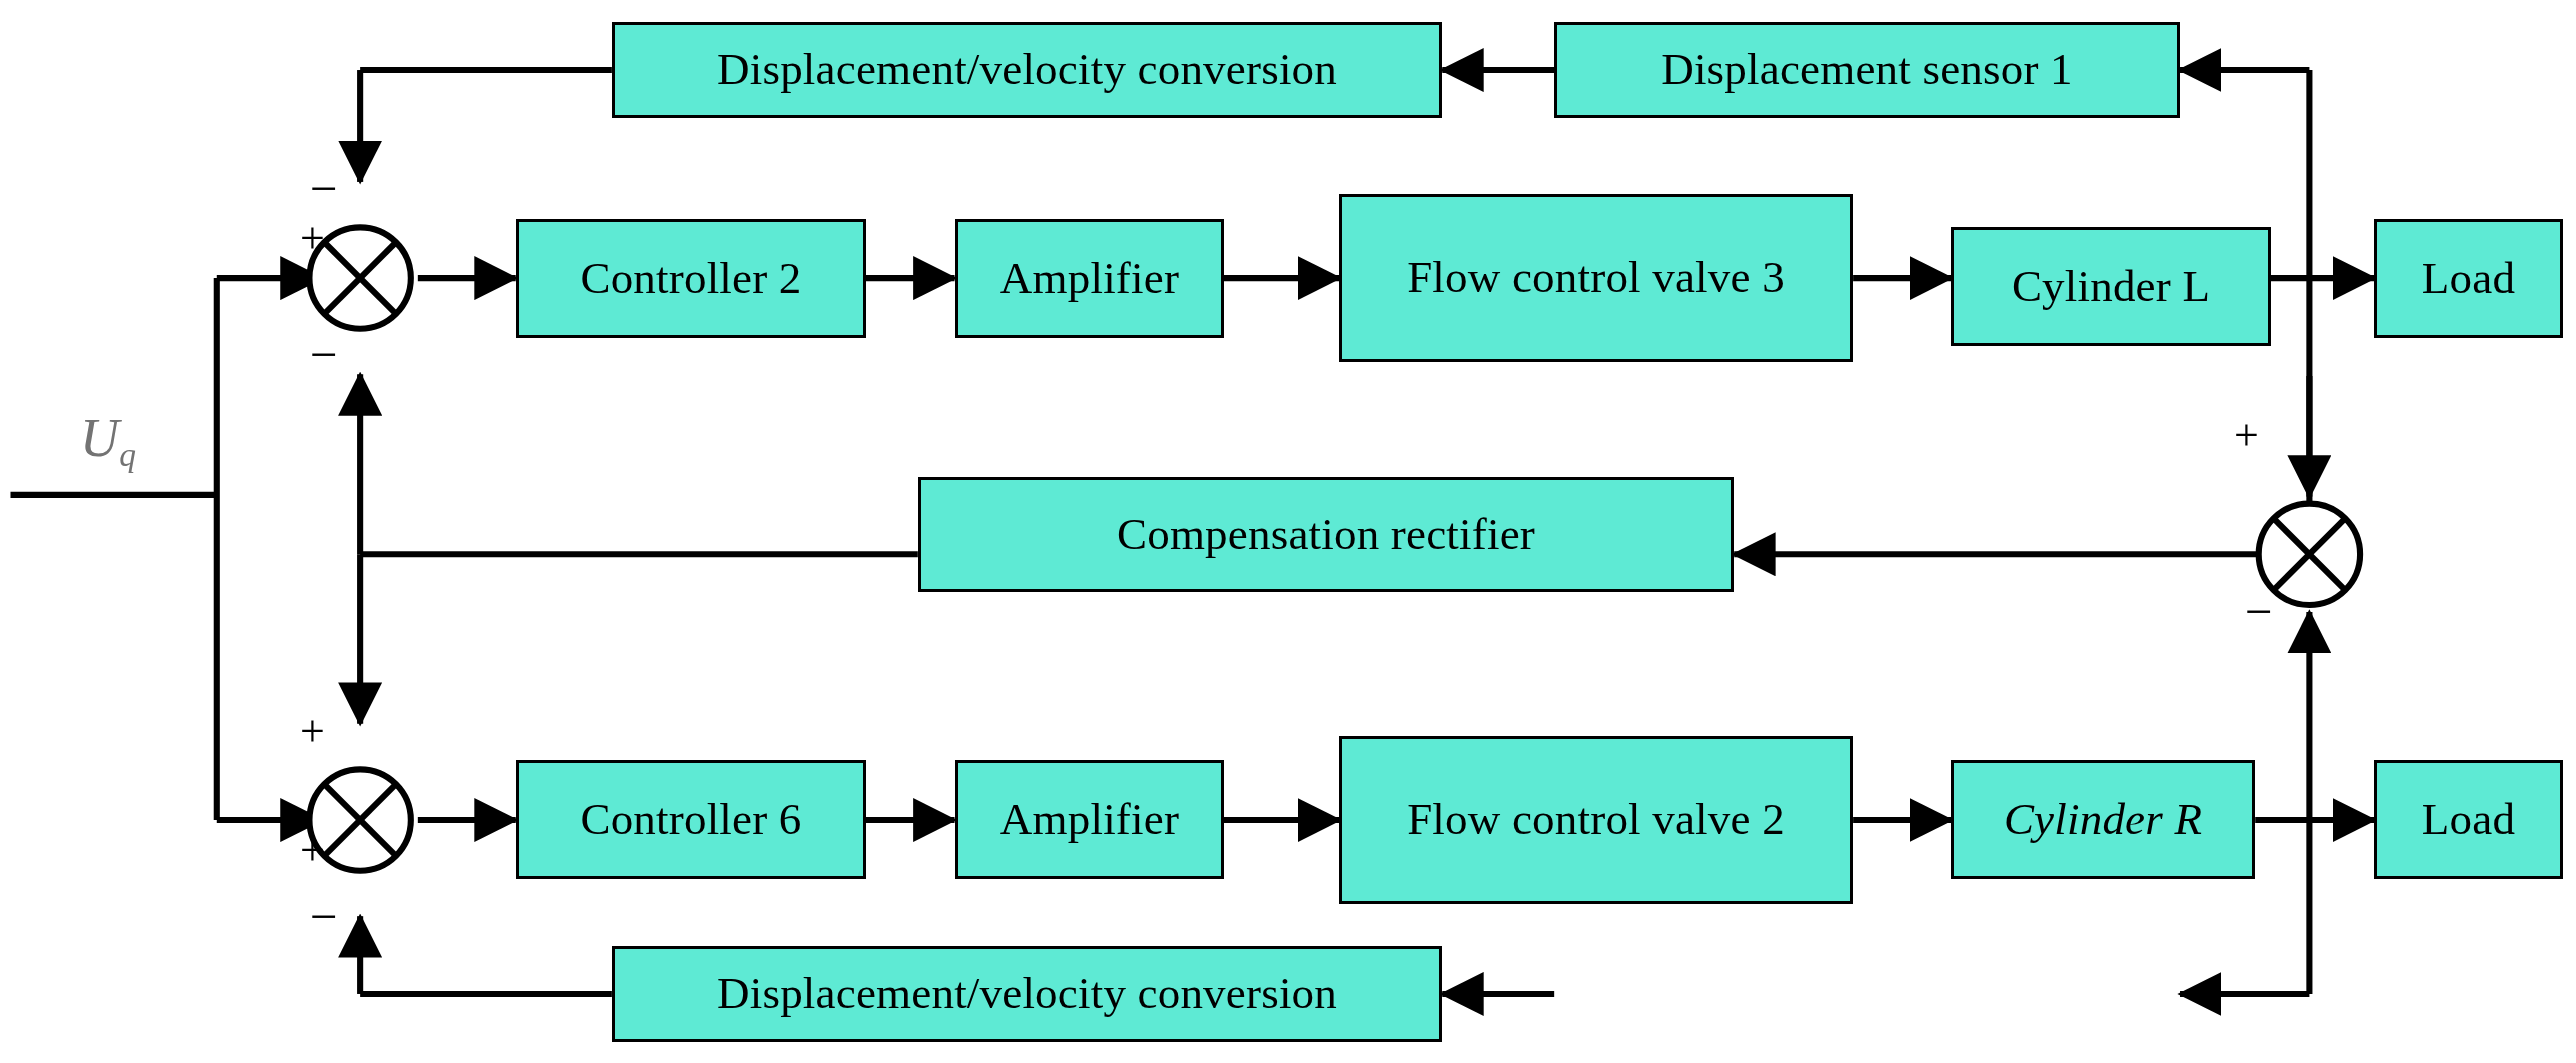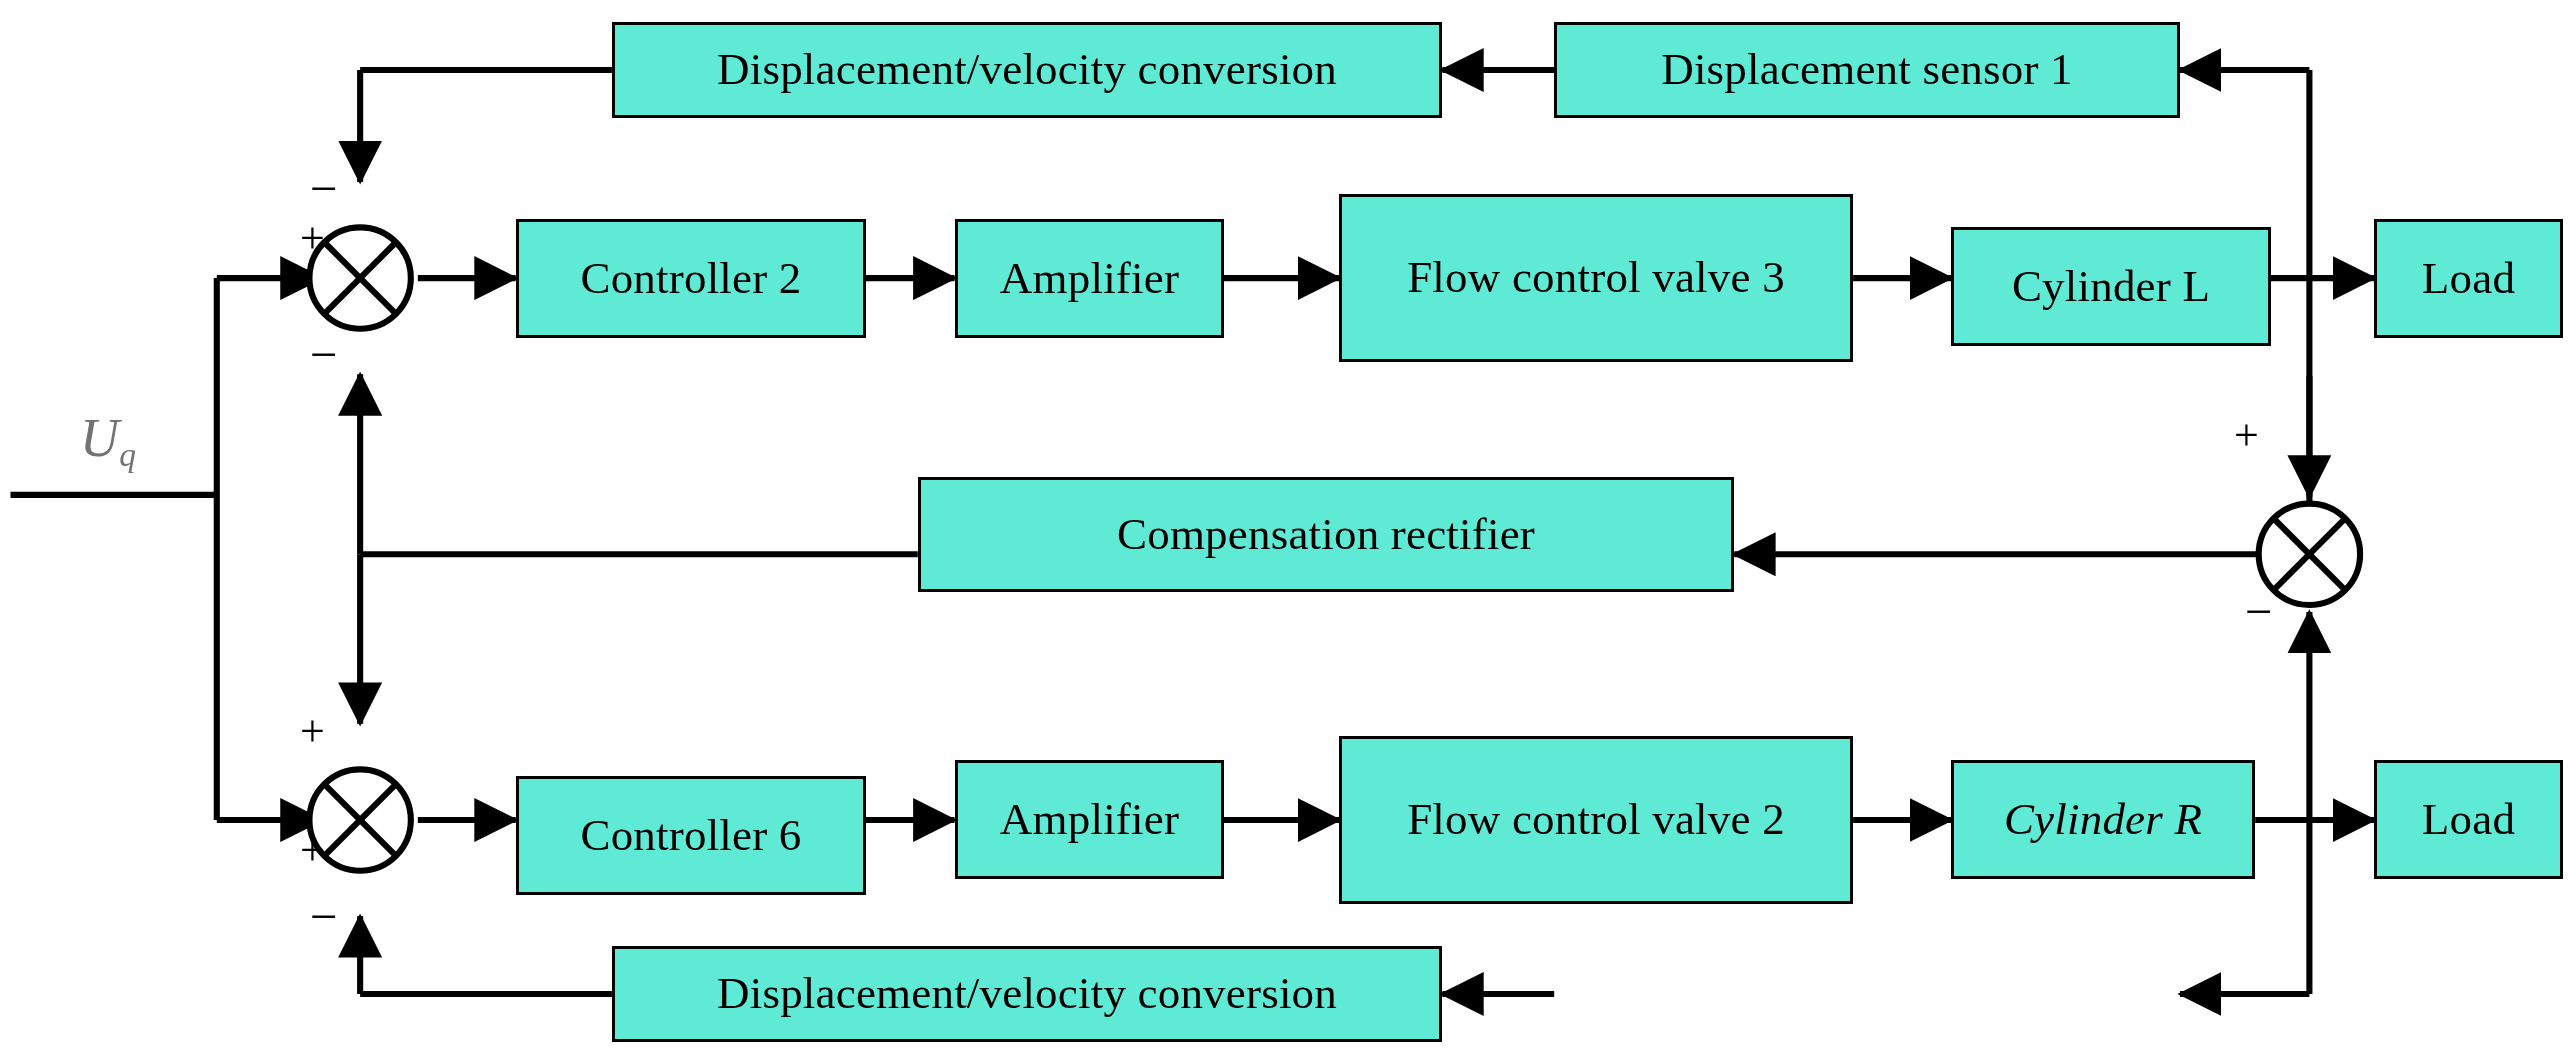--- a/index.html
+++ b/index.html
@@ -193,21 +193,21 @@
     <span>Cylinder L</span>
   </div>
   <div class="blk" style="left:2374px; top:219px; width:189px; height:119px;">
     <span>Load</span>
   </div>
 
   <div class="blk" style="left:918px; top:477px; width:816px; height:115px;text-align:center;">
     <span>Compensation rectifier</span>
   </div>
 
-  <div class="blk" style="left:516px; top:760px; width:350px; height:119px;margin-top:16px;">
+  <div class="blk" style="left:516px; top:760px; width:350px; height:119px;">
     <span>Controller 6</span>
   </div>
   <div class="blk" style="left:955px; top:760px; width:269px; height:119px;">
     <span>Amplifier</span>
   </div>
   <div class="blk" style="left:1339px; top:736px; width:514px; height:168px;justify-content:center;">
     <span>Flow control valve 2</span>
   </div>
   <div class="blk" style="left:1951px; top:760px; width:304px; height:119px;font-style:italic;">
     <span>Cylinder R</span>

